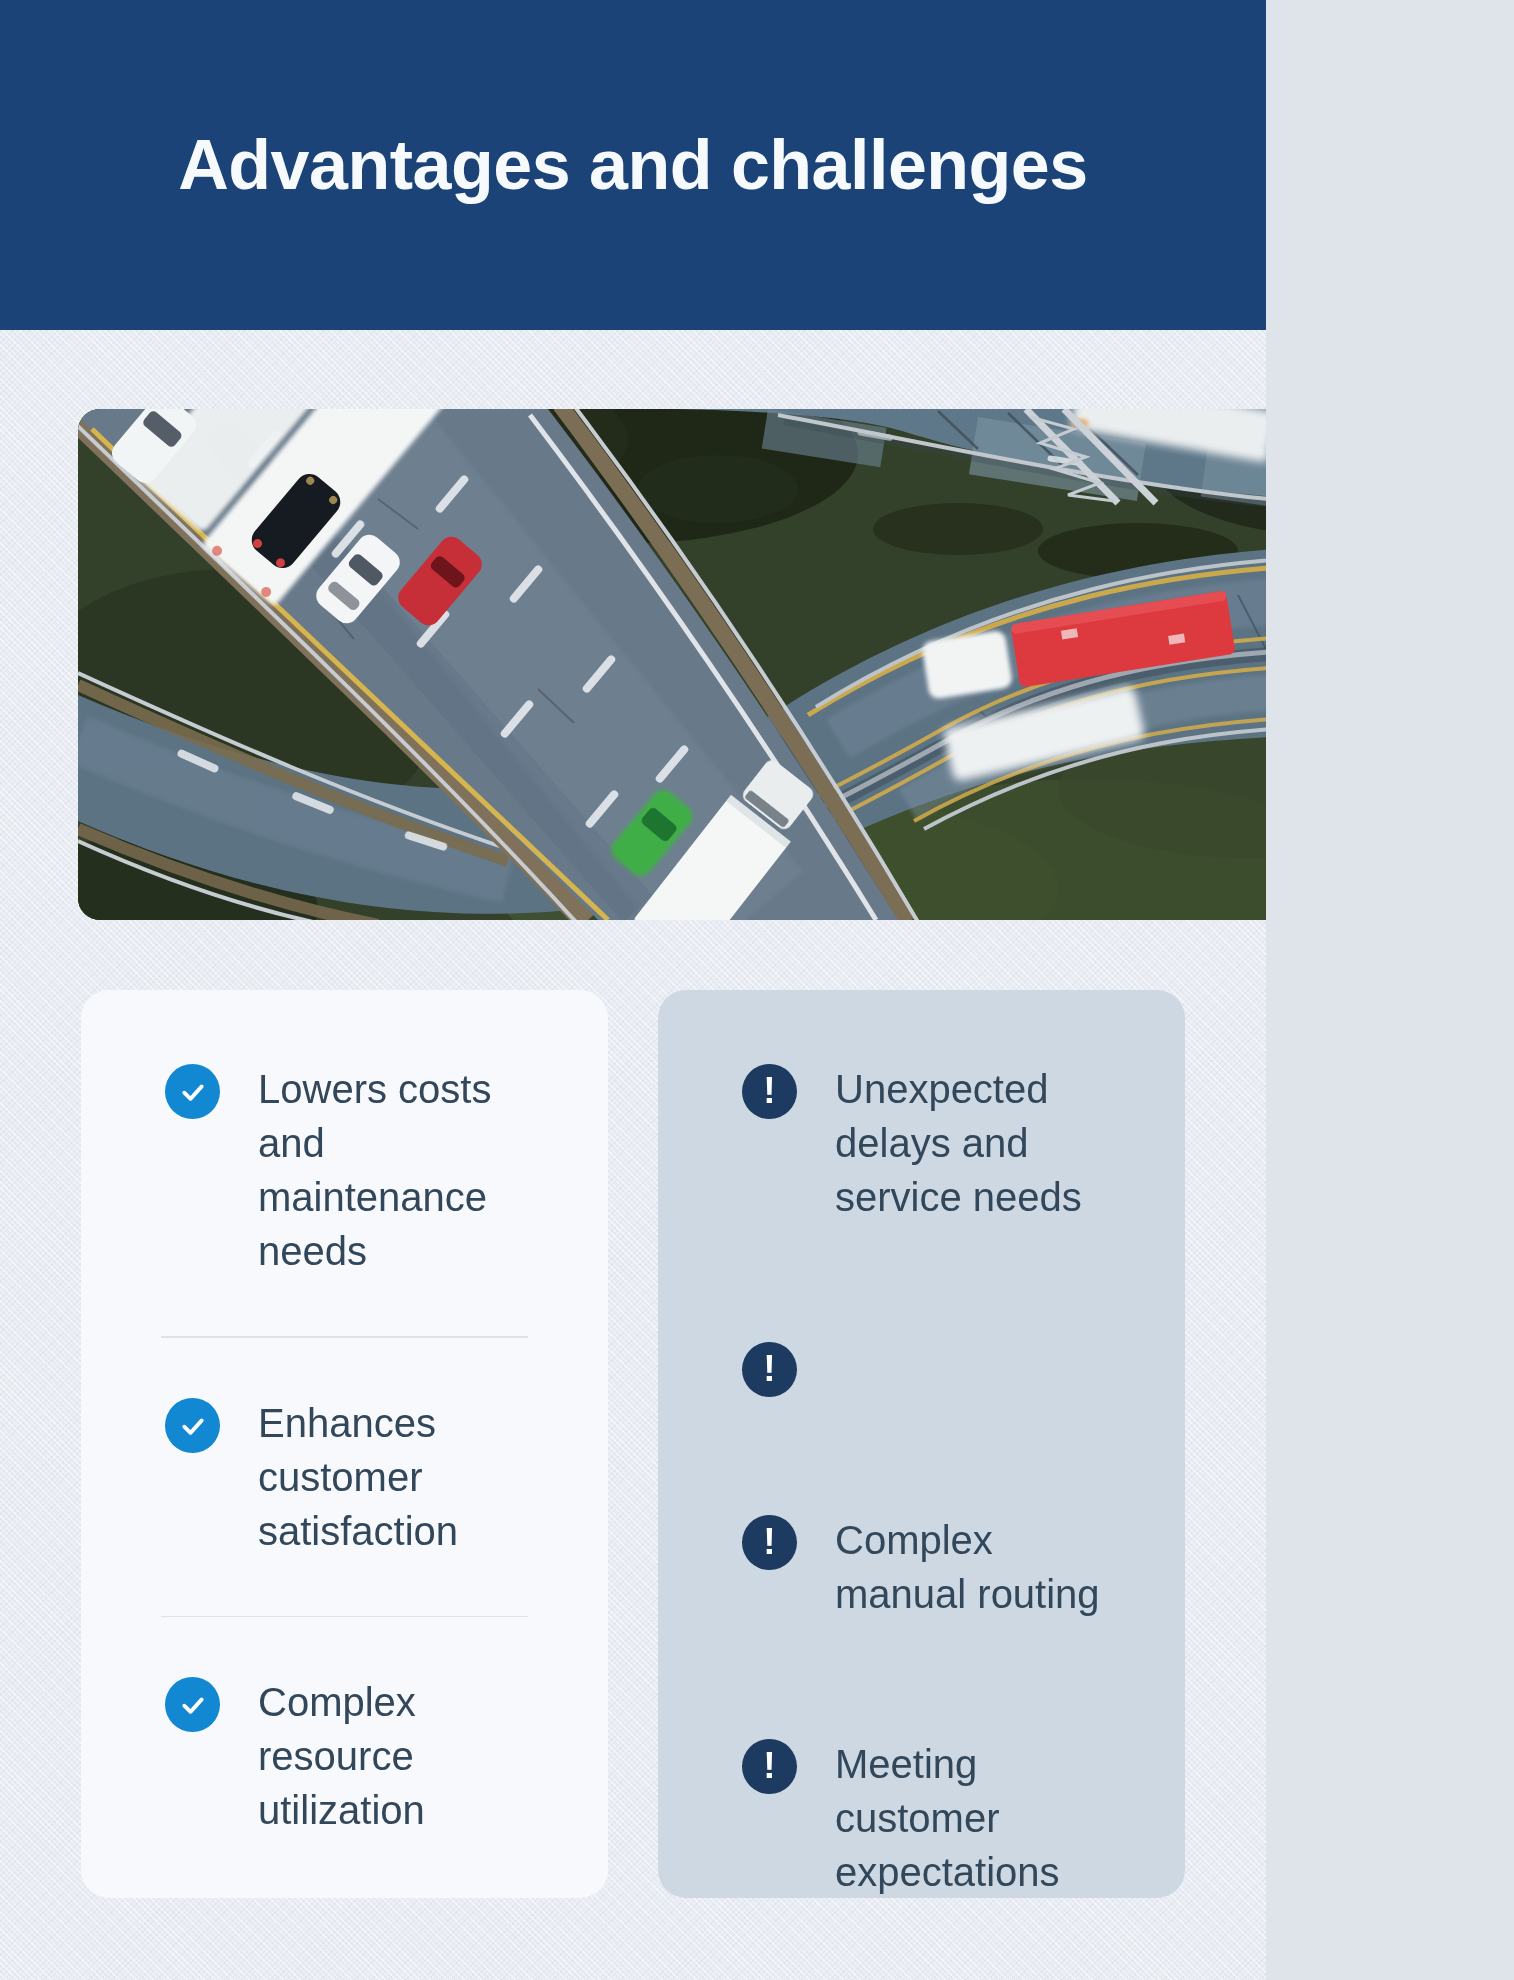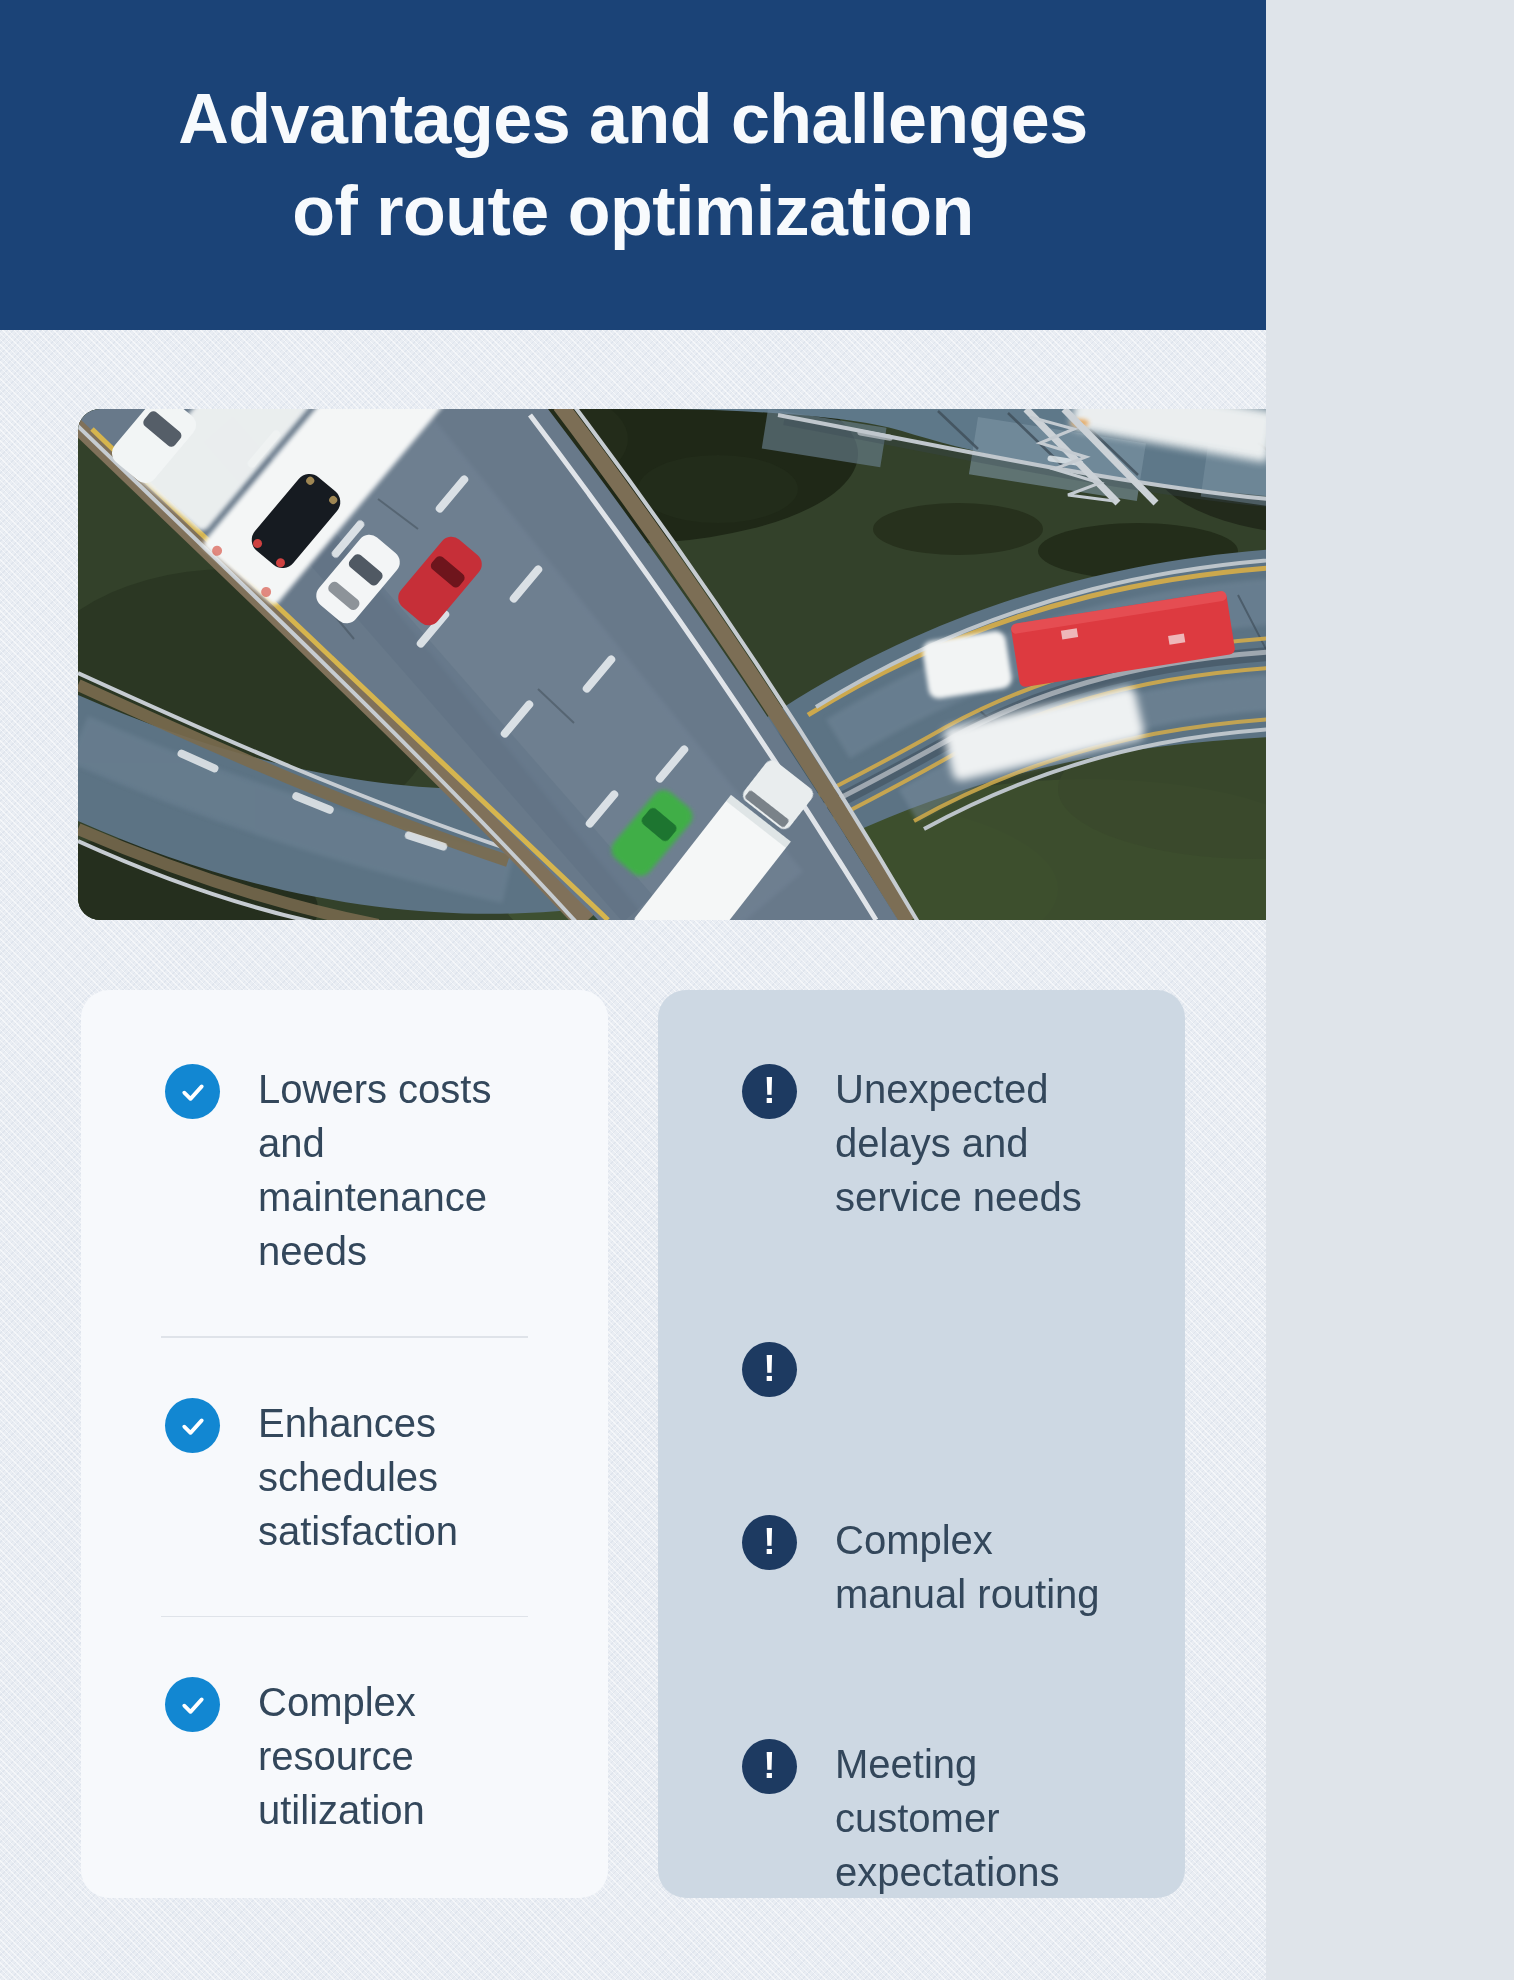--- a/index.html
+++ b/index.html
@@ -58,21 +58,20 @@
   .card-cha .divider { background:#b7c6d5; }
 </style>
 </head>
 <body>
 
 <div class="page">
 
   <header class="header">
     <h1 class="title">
       <span>Advantages and challenges</span>
-      <span>of route optimization</span>
     </h1>
   </header>
 
   <figure class="photo-wrap" role="img" aria-label="Aerial top-down view of a highway interchange: a straight overpass with cars and trucks crossing a curved divided road carrying a red semi truck and a white semi truck, surrounded by dark green grass">
     <svg viewBox="0 0 1358 511" preserveAspectRatio="none">
       <defs>
         <filter id="b1" x="-40%" y="-40%" width="180%" height="180%">
             <feGaussianBlur stdDeviation="4.5"></feGaussianBlur>
           </filter>
         <filter id="b2" x="-40%" y="-40%" width="180%" height="180%">
@@ -247,21 +246,21 @@
         <p class="item-text">Lowers costs and maintenance needs</p>
       </div>
       <div class="divider"></div>
       <div class="divider"></div>
       <div class="item">
         <span class="badge badge-check">
           <svg viewBox="0 0 24 24" fill="none">
               <path d="M5 12.5 L10 17.5 L19 7.5" stroke="#ffffff" stroke-width="3" stroke-linecap="round" stroke-linejoin="round"></path>
             </svg>
         </span>
-        <p class="item-text">Enhances schedules satisfaction</p>
+        <p class="item-text">Enhances customer satisfaction</p>
       </div>
       <div class="divider"></div>
       <div class="item">
         <span class="badge badge-check">
           <svg viewBox="0 0 24 24" fill="none">
               <path d="M5 12.5 L10 17.5 L19 7.5" stroke="#ffffff" stroke-width="3" stroke-linecap="round" stroke-linejoin="round"></path>
             </svg>
         </span>
         <p class="item-text">Complex resource utilization</p>
       </div>

